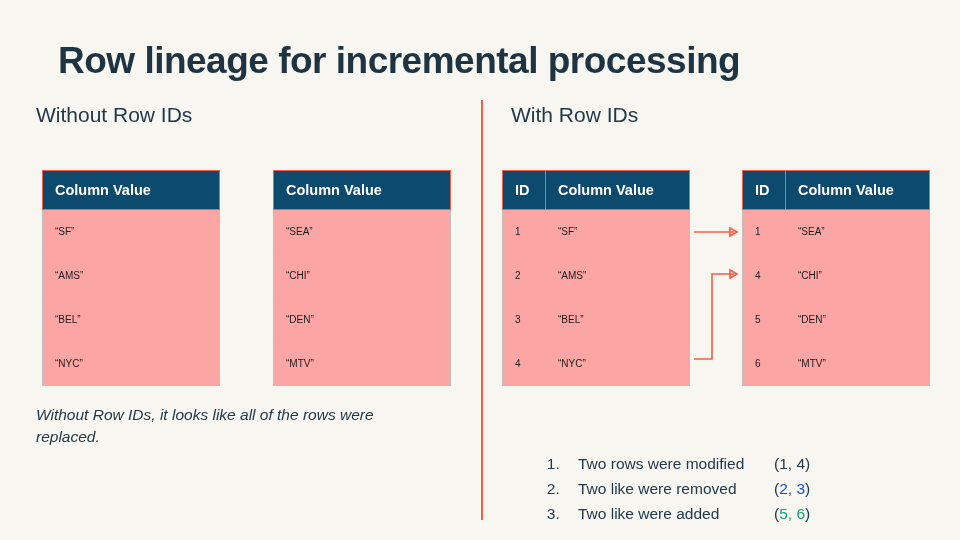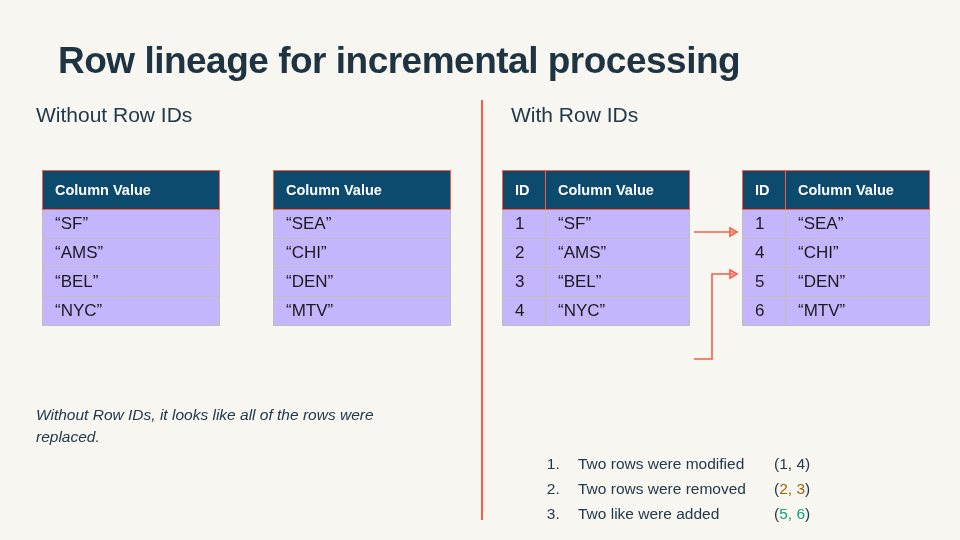--- a/index.html
+++ b/index.html
@@ -58,28 +58,28 @@
     color: #FFFFFF;
     font-weight: 700;
     font-size: 14.5px;
     text-align: left;
     padding: 11px 12px;
     border: 1px solid #FC5B45;
     white-space: nowrap;
   }
   table.tbl td {
     border: 1px solid #BFBEB8;
-    padding: 4px 12px;
+    padding: 16px 12px;
     color: #1B1B1B;
-    font-size: 17px;
-    background: #c4b5fd;
+    font-size: 10px;
+    background: #fca5a5;
     white-space: nowrap;
   }
   td.id-cell { width: 18px; }
-  .red { color: #a16207; }
+  .red { color: #1d4ed8; }
   .green { color: #12A47A; }
 
   
   #tbl-left-before { left: 42px; top: 170px; width: 178px; }
   #tbl-left-after  { left: 273px; top: 170px; width: 178px; }
   #tbl-right-before{ left: 502px; top: 170px; width: 188px; }
   #tbl-right-after { left: 742px; top: 170px; width: 188px; }
 
   .caption {
     position: absolute;
@@ -244,20 +244,20 @@
       </tr>
     </tbody>
   </table>
 
 
   <ol class="findings">
     <li>
       <span class="ftext">Two rows were modified</span><span>(</span><span>1, 4</span><span>)</span>
     </li>
     <li>
-      <span class="ftext">Two rows were removed</span><span>(</span><span class="red">2, 3</span><span>)</span>
+      <span class="ftext">Two like were removed</span><span>(</span><span class="red">2, 3</span><span>)</span>
     </li>
     <li>
       <span class="ftext">Two like were added</span><span>(</span><span class="green">5, 6</span><span>)</span>
     </li>
   </ol>
 
 </div>
 
 </body></html>

